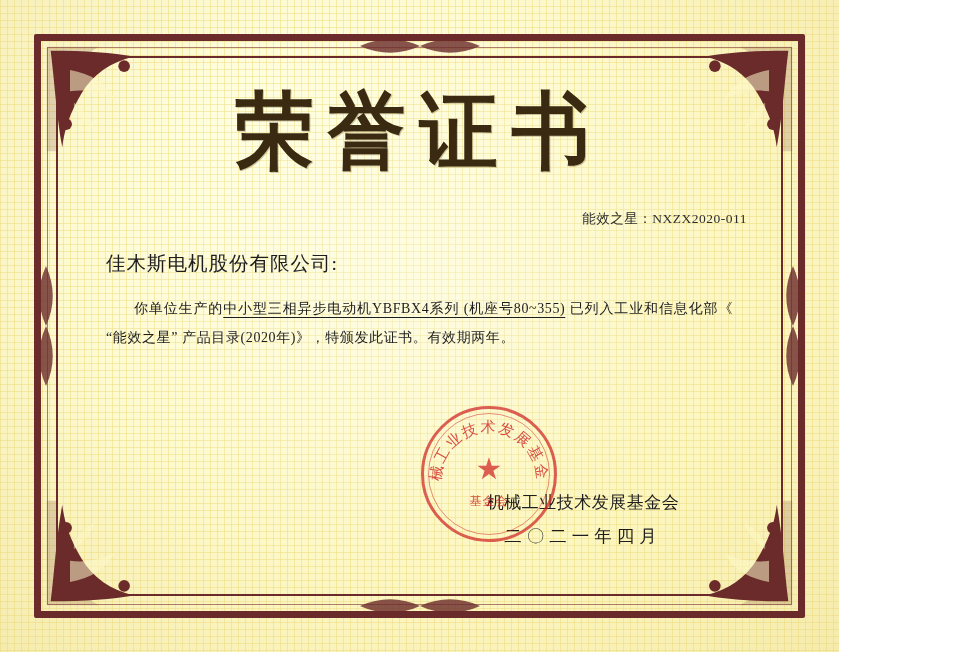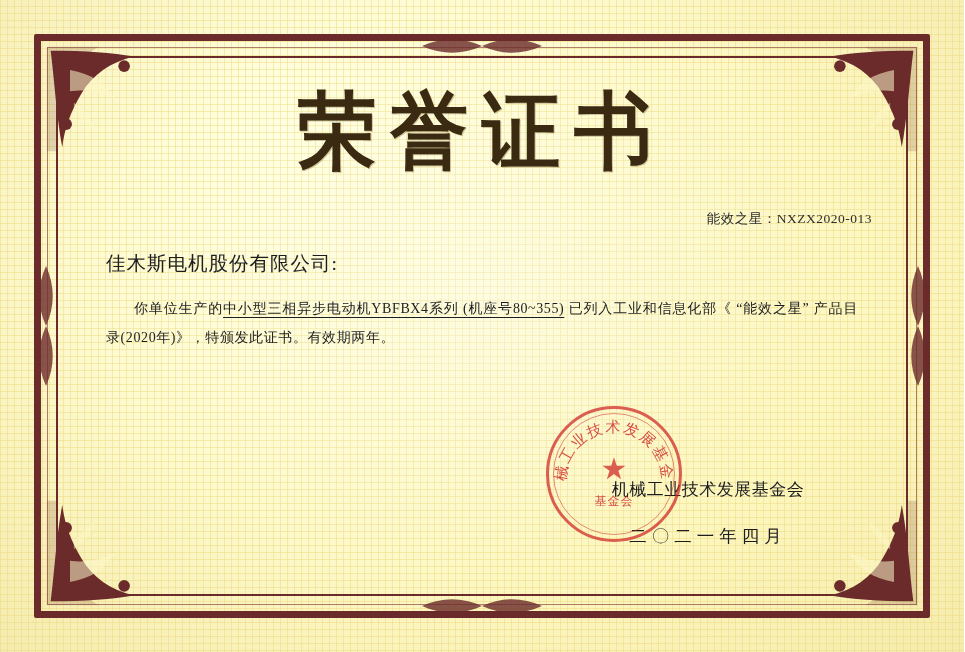--- a/index.html
+++ b/index.html
@@ -2,21 +2,21 @@
 <html><head>
 <meta charset="utf-8">
 <style>
   html, body {
     margin: 0;
     padding: 0;
     background: #ffffff;
   }
   #cert-root {
     position: relative;
-    width: 964px;
+    width: 839px;
     height: 652px;
     overflow: hidden;
     font-family: "Liberation Serif", serif;
     background: #f0abfc;
   }
   
   .paper-bg {
     position: absolute;
     inset: 0;
     background-color: #fdf8c8;
@@ -137,21 +137,21 @@
     text-align: center;
   }
   .issuer {
     font-family: "Liberation Serif", serif;
     font-size: 17px;
     line-height: 1.55;
     color: #1d1d1d;
     letter-spacing: 0.5px;
   }
   .date {
-    margin-top: 21px;
+    margin-top: 8px;
     font-family: "Liberation Serif", serif;
     font-size: 17.5px;
     letter-spacing: 5px;
     color: #1d1d1d;
   }
 
   
   .seal {
     position: absolute;
     left: -12px;
@@ -270,21 +270,21 @@
     <svg width="18" height="120" viewBox="0 0 18 120" aria-hidden="true">
       <path d="M9 0 C0 20 0 40 9 60 C0 80 0 100 9 120 C18 100 18 80 9 60 C18 40 18 20 9 0 Z" fill="currentColor" opacity="0.85"></path>
     </svg>
   </div>
 
   <div class="content">
 
     <div class="cert-title">荣誉证书</div>
 
     <div class="cert-no">
-      <span>能效之星：</span><span>NXZX2020-013</span>
+      <span>能效之星：</span><span>NXZX2020-011</span>
     </div>
 
     <div class="body-block">
       <div class="recipient">佳木斯电机股份有限公司:</div>
       <div class="para"><span>你单位生产的</span><span class="u">中小型三相异步电动机YBFBX4系列 (机座号80~355)</span><span> 已列入工业和信息化部《 “能效之星” 产品目录(2020年)》，特颁发此证书。有效期两年。</span></div>
     </div>
 
     <div class="sign-area">
 
       <div class="seal">

